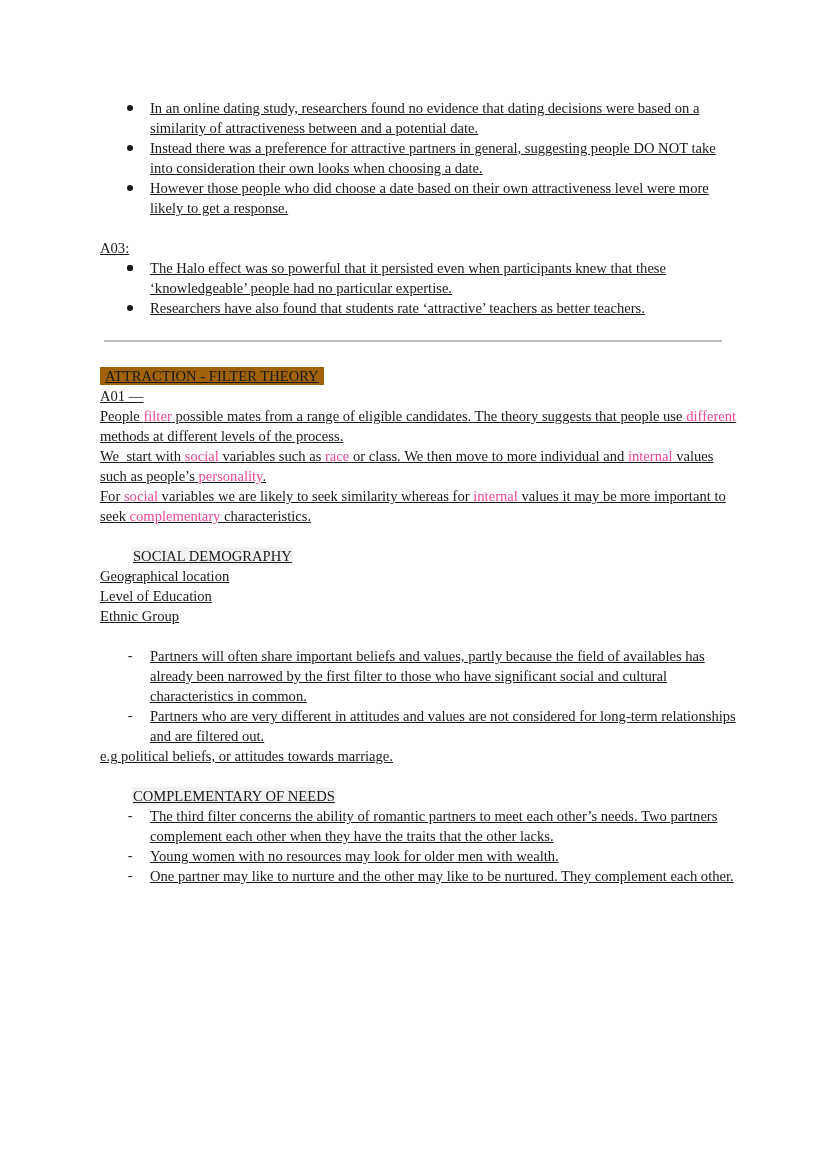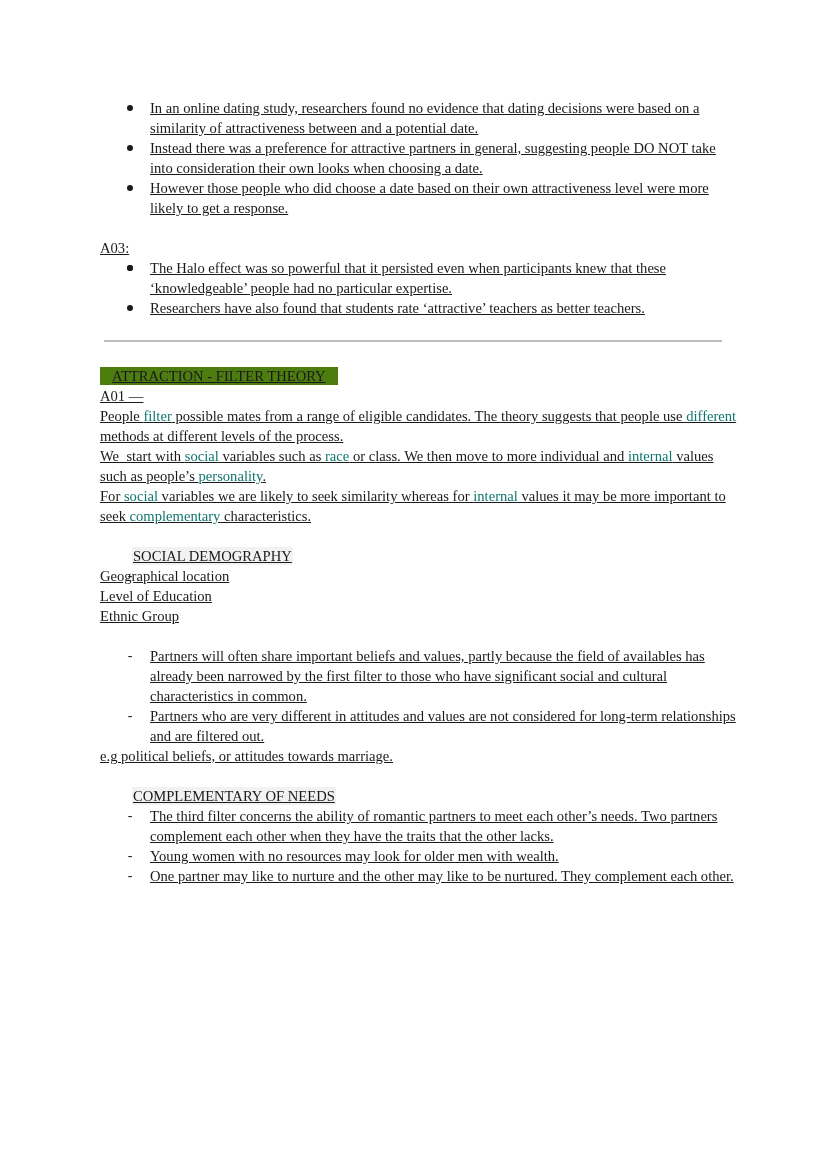--- a/index.html
+++ b/index.html
@@ -56,29 +56,29 @@
       font-size: 14px;
     }
     .blank { height: 20px; }
     .rule {
       margin: 22px 0 24px 4px;
       width: 618px;
       height: 0;
       border-top: 2px solid #bdbdbd;
     }
     .hl-title {
-      background: #4d7c0f;
-      padding: 1px 12px;
+      background: #a16207;
+      padding: 1px 5px;
     }
     .hl-section {
       background: #f2f2f2;
       padding: 1px 1px;
       margin-left: 32px;
     }
-    .blue { color: #0f766e; }
+    .blue { color: #ec4899; }
     .plain-list .item { display: block; }
   </style>
 </head>
 <body>
 
 <div class="page">
 
   <ul class="bullets">
     <li>
       <span class="marker"><span class="dot"></span></span>

